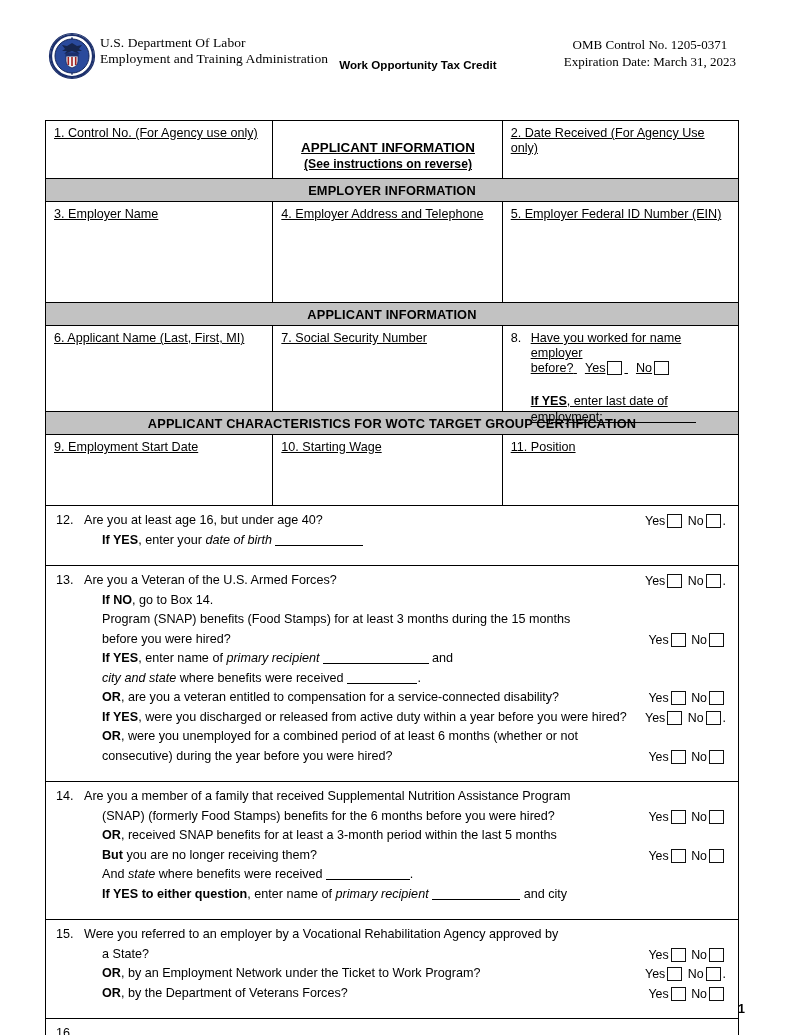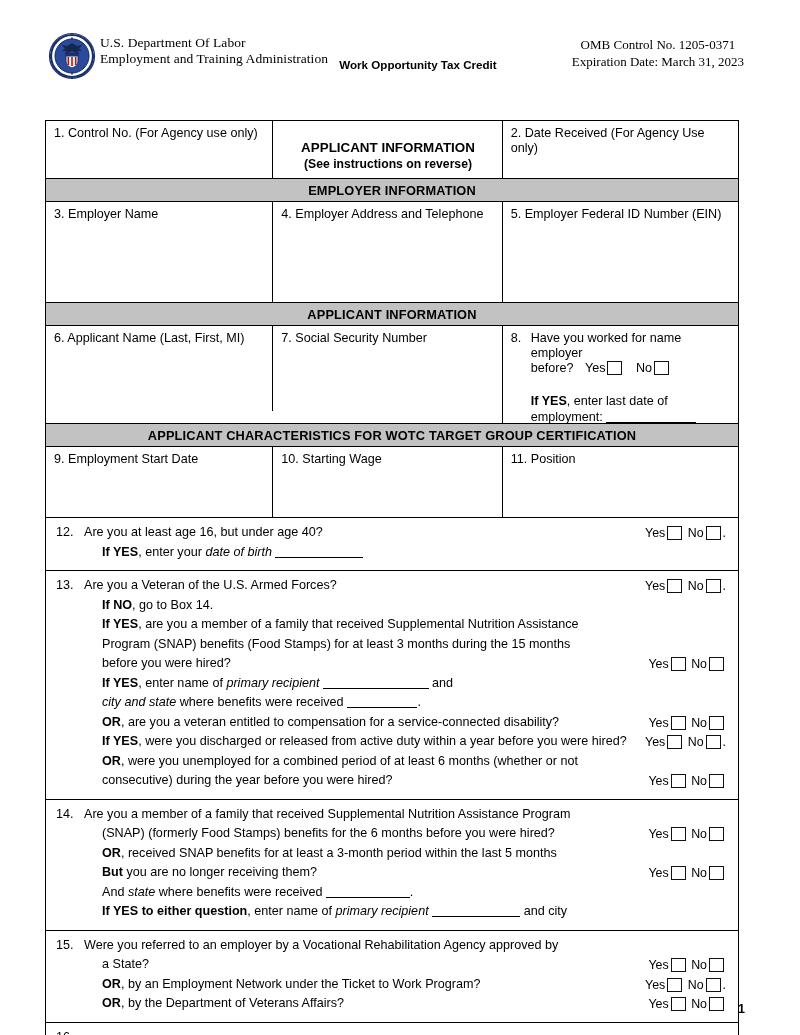--- a/index.html
+++ b/index.html
@@ -20,21 +20,21 @@
     width: 800px;
     height: 1035px;
     box-sizing: border-box;
     padding: 0;
   }
 
   
   .header {
     position: relative;
     height: 58px;
-    margin: 30px 0 0 0;
+    margin: 30px 8px 0 0;
   }
   .seal {
     position: absolute;
     left: 48px;
     top: 2px;
     width: 48px;
     height: 48px;
   }
   .agency-block {
     position: absolute;
@@ -80,20 +80,21 @@
     box-sizing: border-box;
     background: #fff;
   }
   .row { display: flex; width: 100%; box-sizing: border-box; }
   .cell {
     box-sizing: border-box;
     padding: 5px 7px 4px 8px;
     font-size: 12.6px;
     line-height: 15px;
     position: relative;
+    text-decoration: underline;
   }
   .bdr-r { border-right: 1.4px solid #000; }
   .bdr-b { border-bottom: 1.6px solid #000; }
 
   .c1 { width: 228px; }
   .c2 { width: 230px; }
   .c3 { width: 236px; }
 
   .band {
     background: #c2c2c2;
@@ -114,21 +115,21 @@
     padding-top: 18px;
   }
   .applicant-info-sub {
     font-size: 12.2px;
     font-weight: bold;
   }
 
   .fullrow {
     width: 100%;
     box-sizing: border-box;
-    padding: 5px 8px 8px 10px;
+    padding: 5px 8px 15px 10px;
     font-size: 12.6px;
     line-height: 19.5px;
     position: relative;
   }
 
   
   .q-num {
     position: absolute;
     left: 10px;
     top: 5px;
@@ -244,21 +245,21 @@
         <span>5. Employer Federal ID Number (EIN)</span>
       </div>
     </div>
 
     <div class="band">APPLICANT INFORMATION</div>
 
     <div class="row">
       <div class="cell c1 bdr-r" style="height:85px">
         <span>6. Applicant Name (Last, First, MI)</span>
       </div>
-      <div class="cell c2 bdr-r" style="height:97px">
+      <div class="cell c2 bdr-r" style="height:85px">
         <span>7. Social Security Number</span>
       </div>
       <div class="cell c3" style="height:85px; padding-left:8px">
         <div style="position:relative; padding-left:20px;">
           <span style="position:absolute;left:0;top:0">8.</span>
           <div>Have you worked for name employer</div>
           <div style="white-space:nowrap">
             <span>before?</span>
             <span style="margin-left:8px">Yes</span><span class="ckbox"></span>
             <span style="margin-left:8px">No</span><span class="ckbox"></span>
@@ -294,21 +295,20 @@
           <div class="q-body">
             <div class="qline"><span>Are you at least age 16, but under age 40?</span><span class="ck-group" style="top: 1px;"><span>Yes</span><span class="ckbox"></span><span> No</span><span class="ckbox"></span><span>.</span></span></div>
             <div class="qline indent"><span class="bd">If YES</span><span>, enter your </span><span class="it">date of birth</span><span>  </span><span class="ul" style="width: 88px; height: 13px;"></span></div>
           </div>
         </div>
         <div class="fullrow bdr-b">
           <span class="q-num">13.</span>
           <div class="q-body">
             <div class="qline"><span>Are you a Veteran of the U.S. Armed Forces?</span><span class="ck-group" style="top: 1px;"><span>Yes</span><span class="ckbox"></span><span> No</span><span class="ckbox"></span><span>.</span></span></div>
             <div class="qline indent"><span class="bd">If NO</span><span>, go to Box 14.</span></div>
-            <div class="qline indent"><span class="bd">If YES</span><span>, are you a member of a family that received Supplemental Nutrition Assistance</span></div>
             <div class="qline indent"><span>Program (SNAP) benefits (Food Stamps) for at least 3 months during the 15 months</span></div>
             <div class="qline indent"><span>before you were hired?</span><span class="ck-group" style="top: 1px;"><span>Yes</span><span class="ckbox"></span><span> No</span><span class="ckbox"></span></span></div>
             <div class="qline indent"><span class="bd">If YES</span><span>, enter name of </span><span class="it">primary recipient</span><span> </span><span class="ul" style="width: 105.6px; height: 13px;"></span><span> and</span></div>
             <div class="qline indent"><span class="it">city and state</span><span> where benefits were received </span><span class="ul" style="width: 70.4px; height: 13px;"></span><span>.</span></div>
             <div class="qline indent"><span class="bd">OR</span><span>, are you a veteran entitled to compensation for a service-connected disability?</span><span class="ck-group" style="top: 1px;"><span>Yes</span><span class="ckbox"></span><span> No</span><span class="ckbox"></span></span></div>
             <div class="qline indent"><span class="bd">If YES</span><span>, were you discharged or released from active duty within a year before you were hired?</span><span class="ck-group" style="top: 1px;"><span>Yes</span><span class="ckbox"></span><span> No</span><span class="ckbox"></span><span>.</span></span></div>
             <div class="qline indent"><span class="bd">OR</span><span>, were you unemployed for a combined period of  at least 6 months (whether or not</span></div>
             <div class="qline indent"><span>consecutive) during the year before you were hired?</span><span class="ck-group" style="top: 1px;"><span>Yes</span><span class="ckbox"></span><span> No</span><span class="ckbox"></span></span></div>
           </div>
         </div>
@@ -322,21 +322,21 @@
             <div class="qline indent"><span>And </span><span class="it">state</span><span> where benefits were received </span><span class="ul" style="width: 83.6px; height: 13px;"></span><span>.</span></div>
             <div class="qline indent"><span class="bd">If YES to either question</span><span>, enter name of </span><span class="it">primary recipient</span><span> </span><span class="ul" style="width: 88px; height: 13px;"></span><span> and city</span></div>
           </div>
         </div>
         <div class="fullrow bdr-b">
           <span class="q-num">15.</span>
           <div class="q-body">
             <div class="qline"><span>Were you referred to an employer by a Vocational Rehabilitation Agency approved by</span></div>
             <div class="qline indent"><span>a State?</span><span class="ck-group" style="top: 1px;"><span>Yes</span><span class="ckbox"></span><span> No</span><span class="ckbox"></span></span></div>
             <div class="qline indent"><span class="bd">OR</span><span>, by an Employment Network under the Ticket to Work Program?</span><span class="ck-group" style="top: 1px;"><span>Yes</span><span class="ckbox"></span><span> No</span><span class="ckbox"></span><span>.</span></span></div>
-            <div class="qline indent"><span class="bd">OR</span><span>, by the Department of Veterans Affairs?</span><span class="ck-group" style="top: 1px;"><span>Yes</span><span class="ckbox"></span><span> No</span><span class="ckbox"></span></span></div>
+            <div class="qline indent"><span class="bd">OR</span><span>, by the Department of Veterans Forces?</span><span class="ck-group" style="top: 1px;"><span>Yes</span><span class="ckbox"></span><span> No</span><span class="ckbox"></span></span></div>
           </div>
         </div>
         <div class="fullrow">
           <span class="q-num">16.</span>
         </div>
       </div>
 
   </div>
 
   <div class="pagenum">1</div>

